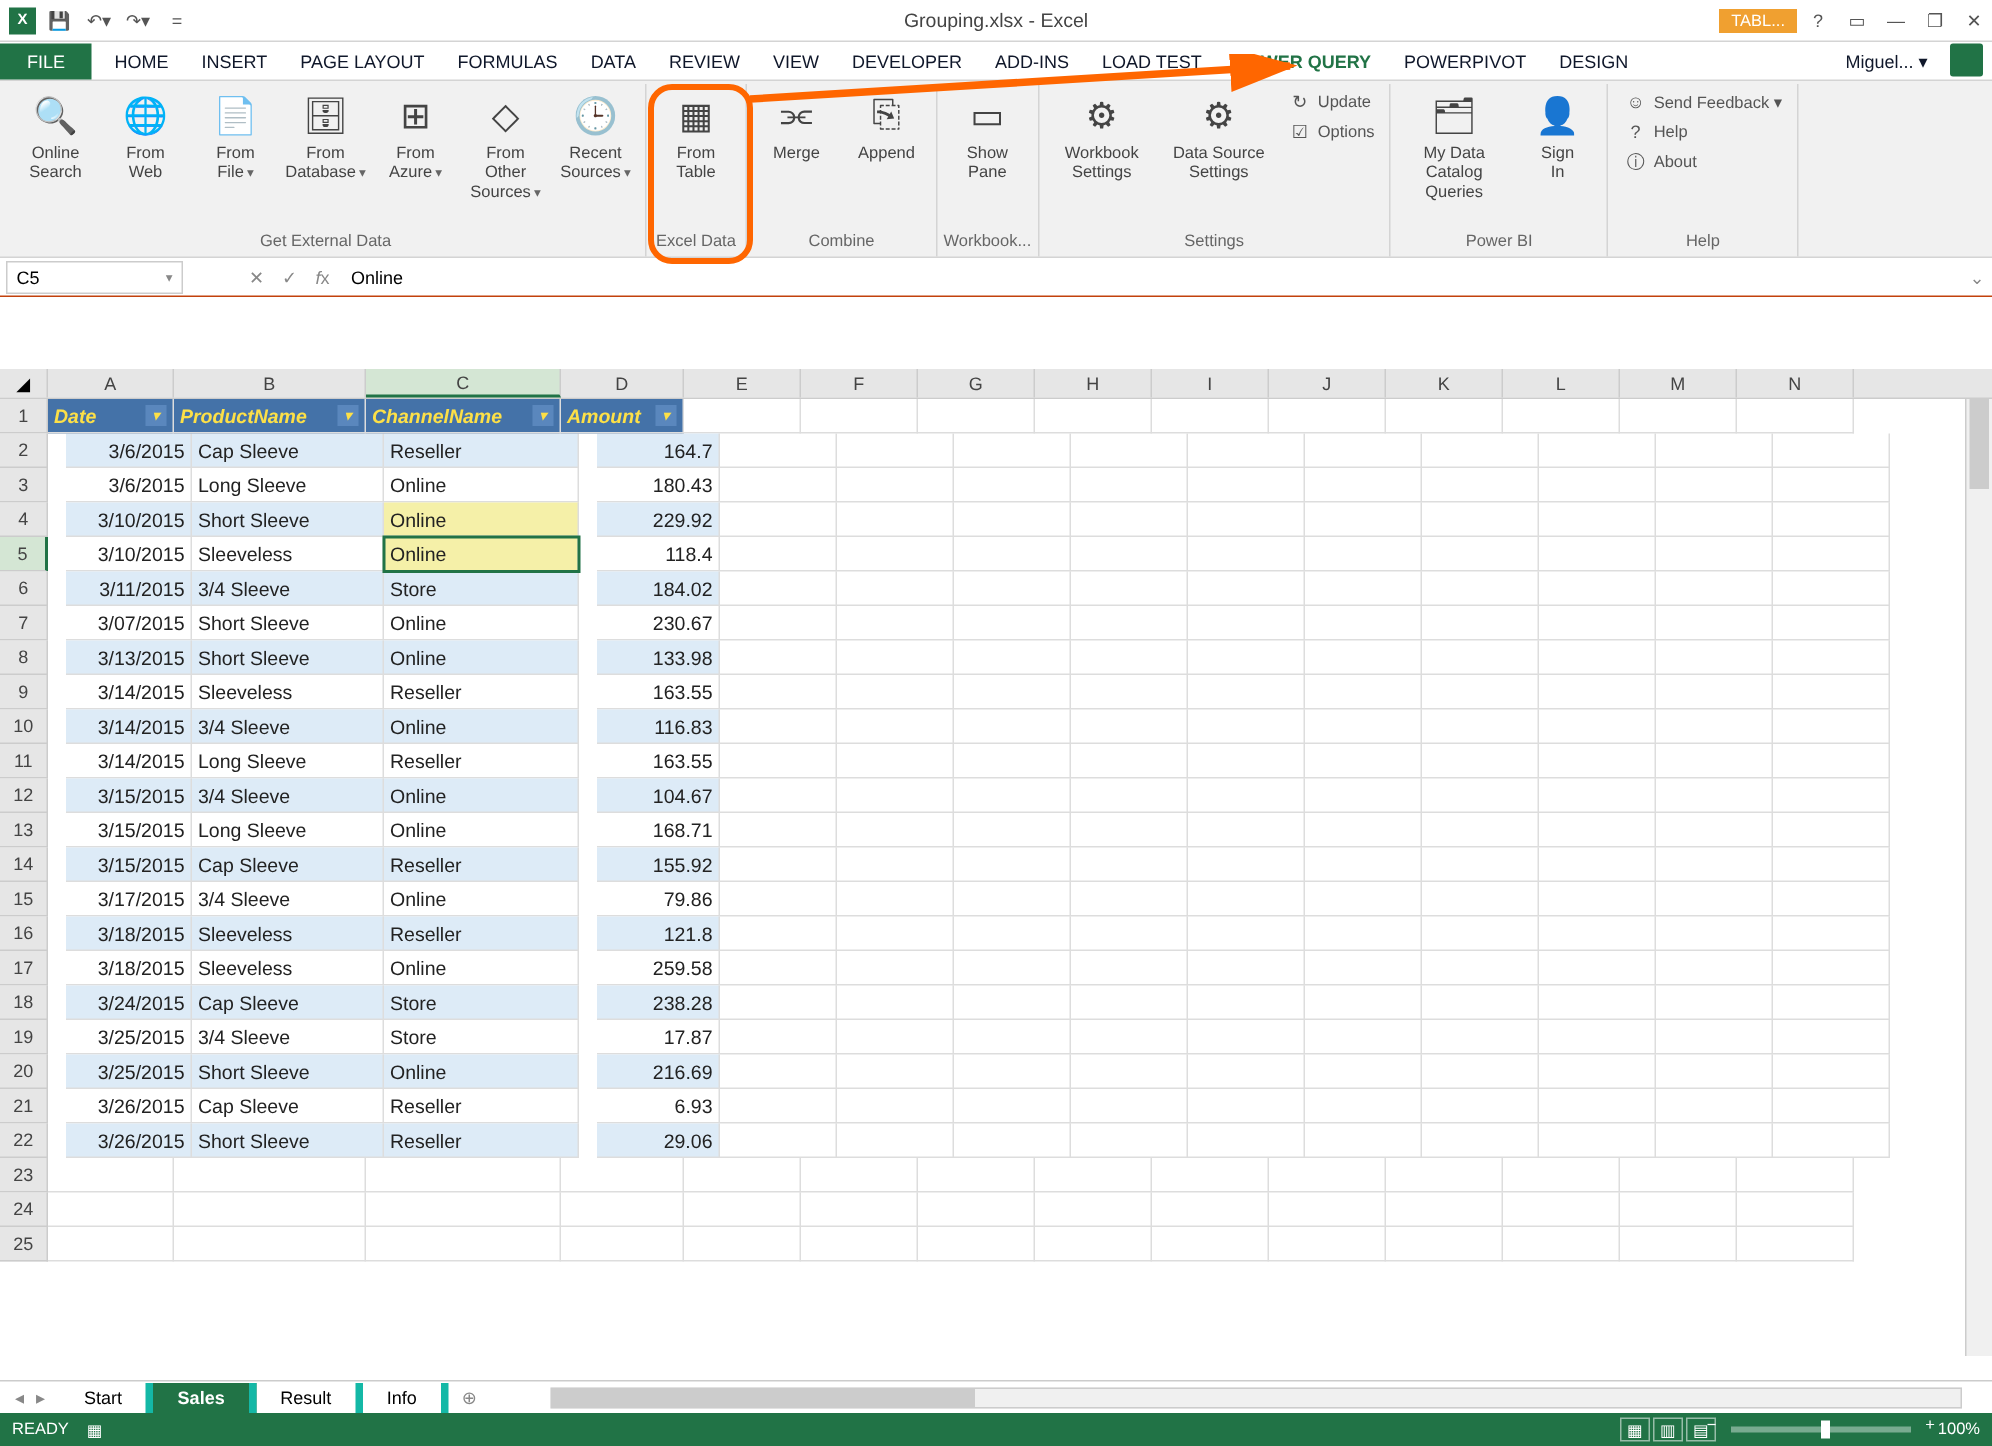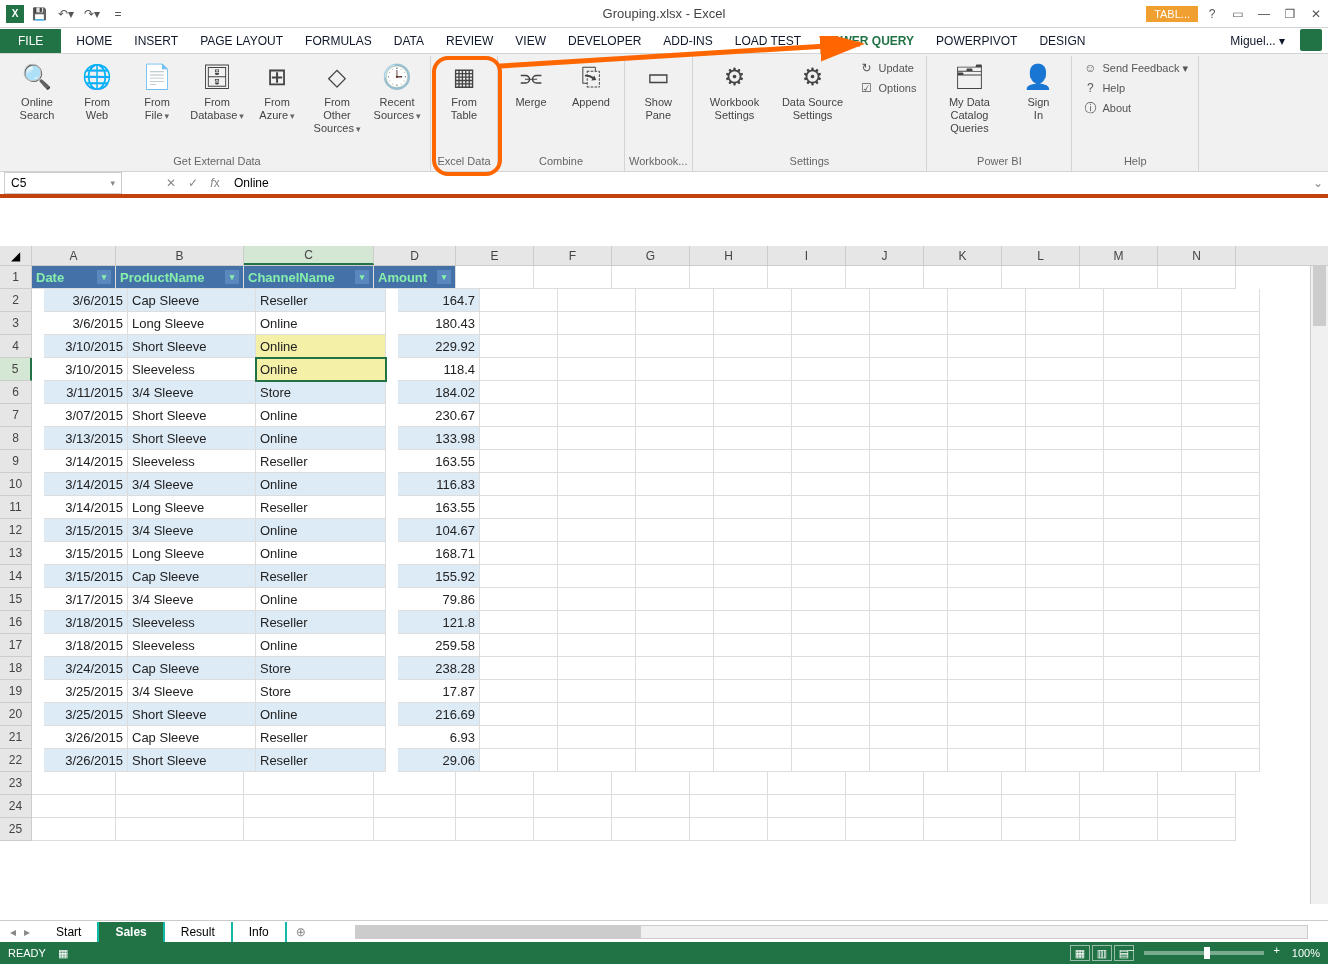--- a/index.html
+++ b/index.html
@@ -26,49 +26,49 @@
 .rg-label { font-size: 11px; color: #666; padding: 2px 0 4px 0; }
 .big-btn { display: flex; flex-direction: column; align-items: center; justify-content: flex-start; padding: 4px 6px 2px 6px; text-align: center; width: 58px; cursor: pointer; }
 .big-btn.wide { width: 76px; }
 .big-btn-icon { width: 34px; height: 34px; display: flex; align-items: center; justify-content: center; font-size: 24px; color: #444; margin-bottom: 2px; }
 .big-btn-label { font-size: 11px; color: #444; line-height: 1.2; }
 .dd-arrow::after { content: "▾"; font-size: 9px; color: #666; margin-left: 2px; }
 .small-btns { display: flex; flex-direction: column; align-items: flex-start; justify-content: flex-start; gap: 4px; padding: 4px 6px; }
 .small-btn { display: flex; align-items: center; gap: 4px; font-size: 11px; color: #555; cursor: pointer; }
 .small-btn .si { width: 16px; height: 16px; display: inline-flex; align-items: center; justify-content: center; font-size: 12px; }
 
-.formula-bar { height: 26px; display: flex; align-items: center; border-bottom: 4px solid #c2410c; background: #fff; justify-content: flex-end; }
+.formula-bar { height: 26px; display: flex; align-items: center; border-bottom: 1px solid #c2410c; background: #fff; justify-content: flex-end; }
 .name-box { width: 118px; height: 22px; border: 1px solid #ccc; margin: 0 4px; padding: 2px 6px; font-size: 12px; display: flex; align-items: center; }
 .name-box::after { content: "▾"; margin-left: auto; font-size: 9px; color: #888; }
 .fb-sep { width: 34px; }
 .fb-btn { width: 22px; height: 22px; display: flex; align-items: center; justify-content: center; color: #888; }
 .fb-input { flex: 1; height: 22px; border: none; padding: 2px 8px; font-size: 12px; outline: none; }
 .fb-expand { width: 20px; color: #888; text-align: center; }
 
 .grid-wrap { position: absolute; top: 198px; left: 0; right: 0; bottom: 60px; }
 .grid-spacer { height: 48px; }
 .col-hdr-row { display: flex; height: 20px; background: #e6e6e6; border-bottom: 1px solid #ccc; }
 .corner { width: 32px; background: #e6e6e6; border-right: 1px solid #ccc; display: flex; align-items: center; justify-content: center; }
 .col-hdr { border-right: 1px solid #ccc; display: flex; align-items: center; justify-content: center; font-size: 12px; color: #444; background: #e6e6e6; }
 .col-hdr.sel { background: #d4e6d4; border-bottom: 2px solid #217346; }
 .grid-rows { }
 .grid-row { display: flex; height: 23px; }
 .row-hdr { width: 32px; background: #e6e6e6; border-right: 1px solid #ccc; border-bottom: 1px solid #ccc; display: flex; align-items: center; justify-content: center; font-size: 12px; color: #444; }
 .row-hdr.sel { background: #d4e6d4; border-right: 2px solid #217346; }
 .cell { border-right: 1px solid #ddd; border-bottom: 1px solid #ddd; padding: 2px 4px; font-size: 13px; color: #222; display: flex; align-items: center; }
 .cell.r { justify-content: flex-end; margin-left: 12px; }
-.cell.hdr { background: #4472a8; color: #86efac; font-weight: 600; position: relative; }
+.cell.hdr { background: #4472a8; color: #fde047; font-weight: 600; position: relative; font-style: italic; }
 .cell.hdr::after { content: "▾"; position: absolute; right: 4px; background: #5a87bd; width: 14px; height: 14px; font-size: 9px; display: flex; align-items: center; justify-content: center; }
 .row-band { background: #ddebf7; }
 .cell.active { outline: 2px solid #217346; outline-offset: -1px; background: #f5f0a8; z-index: 5; }
 .cell.hilite { background: #f5f0a8; }
 
 .sheet-tabs { position: absolute; bottom: 22px; left: 0; right: 0; height: 22px; background: #fff; display: flex; align-items: center; border-top: 1px solid #ccc; }
 .st-nav { padding: 0 10px; color: #888; display: flex; gap: 8px; }
-.st-tab { padding: 3px 16px; font-size: 12px; border-right: 2px solid #14b8a6; cursor: pointer; }
+.st-tab { padding: 3px 16px; font-size: 12px; border-right: 5px solid #14b8a6; cursor: pointer; }
 .st-tab.active { background: #217346; color: #fff; font-weight: 600; }
 .st-new { width: 28px; text-align: center; color: #888; }
 .st-scroll { flex: 1; position: relative; height: 14px; margin: 0 20px 0 40px; background: #f0f0f0; border: 1px solid #ccc; }
 .st-scroll .thumb { position: absolute; left: 0; top: 0; bottom: 0; width: 30%; background: #ccc; }
 
 .statusbar { position: absolute; bottom: 0; left: 0; right: 0; height: 22px; background: #217346; color: #fff; display: flex; align-items: center; padding: 0 8px; font-size: 11px; }
 .sb-right { margin-left: auto; display: flex; align-items: center; gap: 10px; }
 .sb-icons { display: flex; gap: 2px; }
 .sb-ico { width: 20px; height: 16px; border: 1px solid #fff8; display: flex; align-items: center; justify-content: center; }
 .zoom-slider { width: 120px; height: 4px; background: #fff6; position: relative; }
@@ -746,15 +746,15 @@
   <span style="margin-left:12px;">▦</span>
   <div class="sb-right">
     <div class="sb-icons">
       <div class="sb-ico">▦</div>
       <div class="sb-ico">▥</div>
       <div class="sb-ico">▤</div>
     </div>
     <div class="zoom-slider">
         <div class="zoom-thumb"></div>
       </div>
-    <span style="margin-left:18px;">100%</span>
+    <span style="margin-left:8px;">100%</span>
   </div>
 </div>
 
 </body></html>

